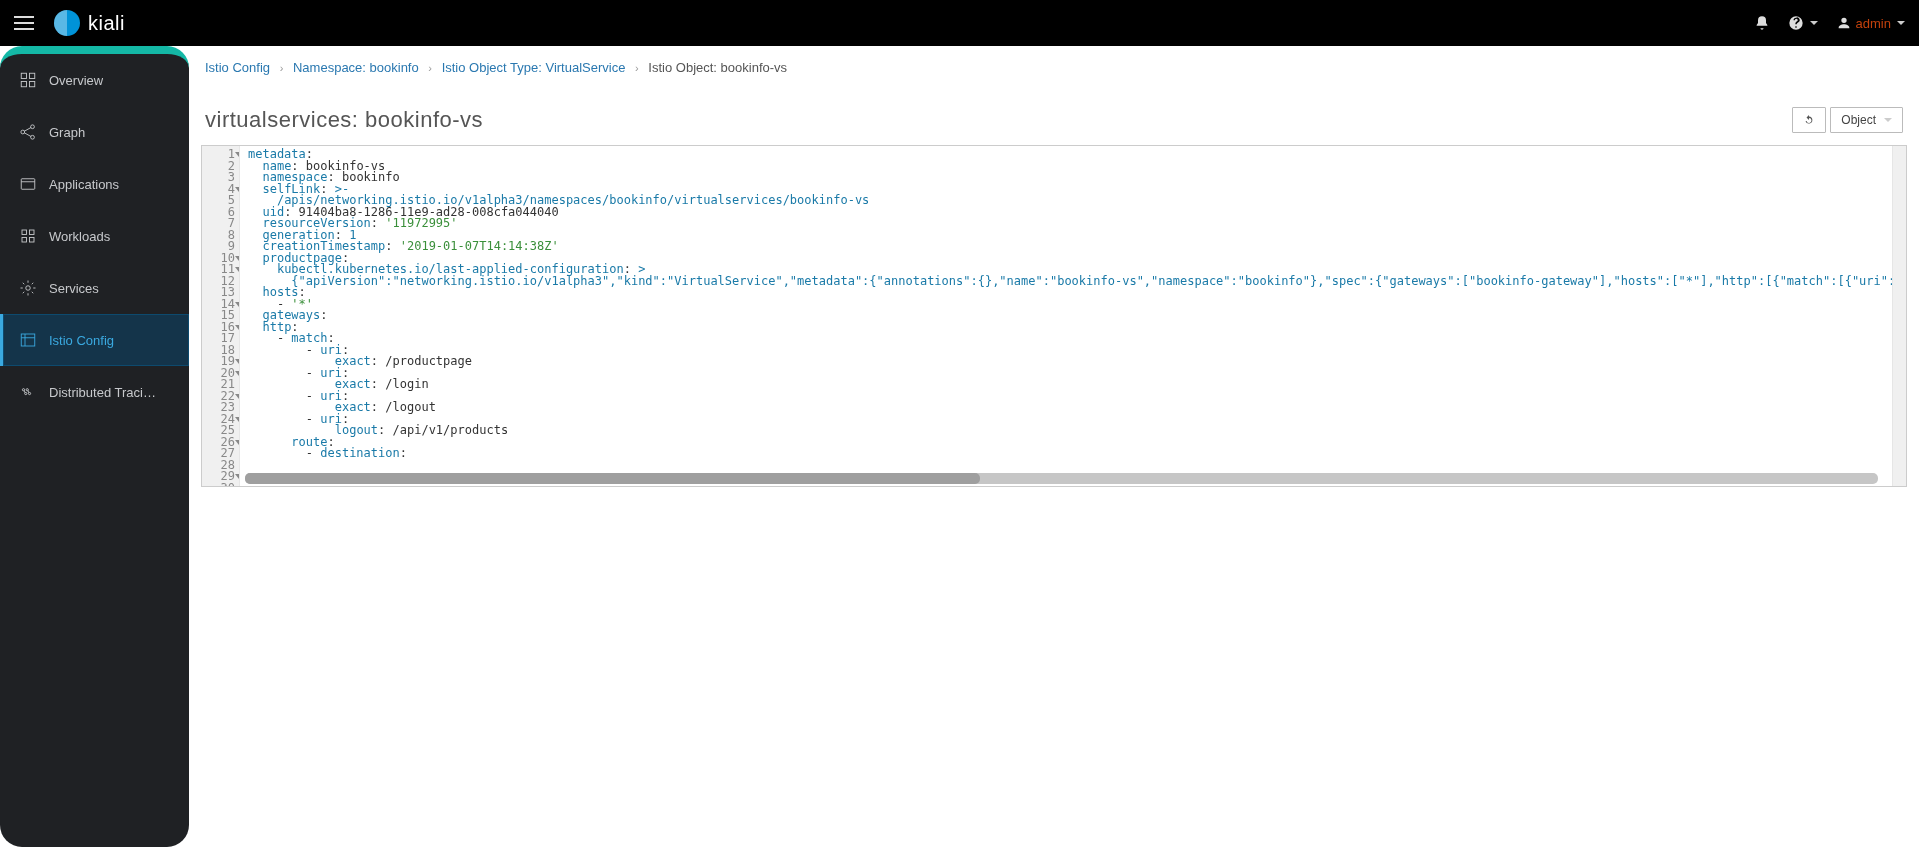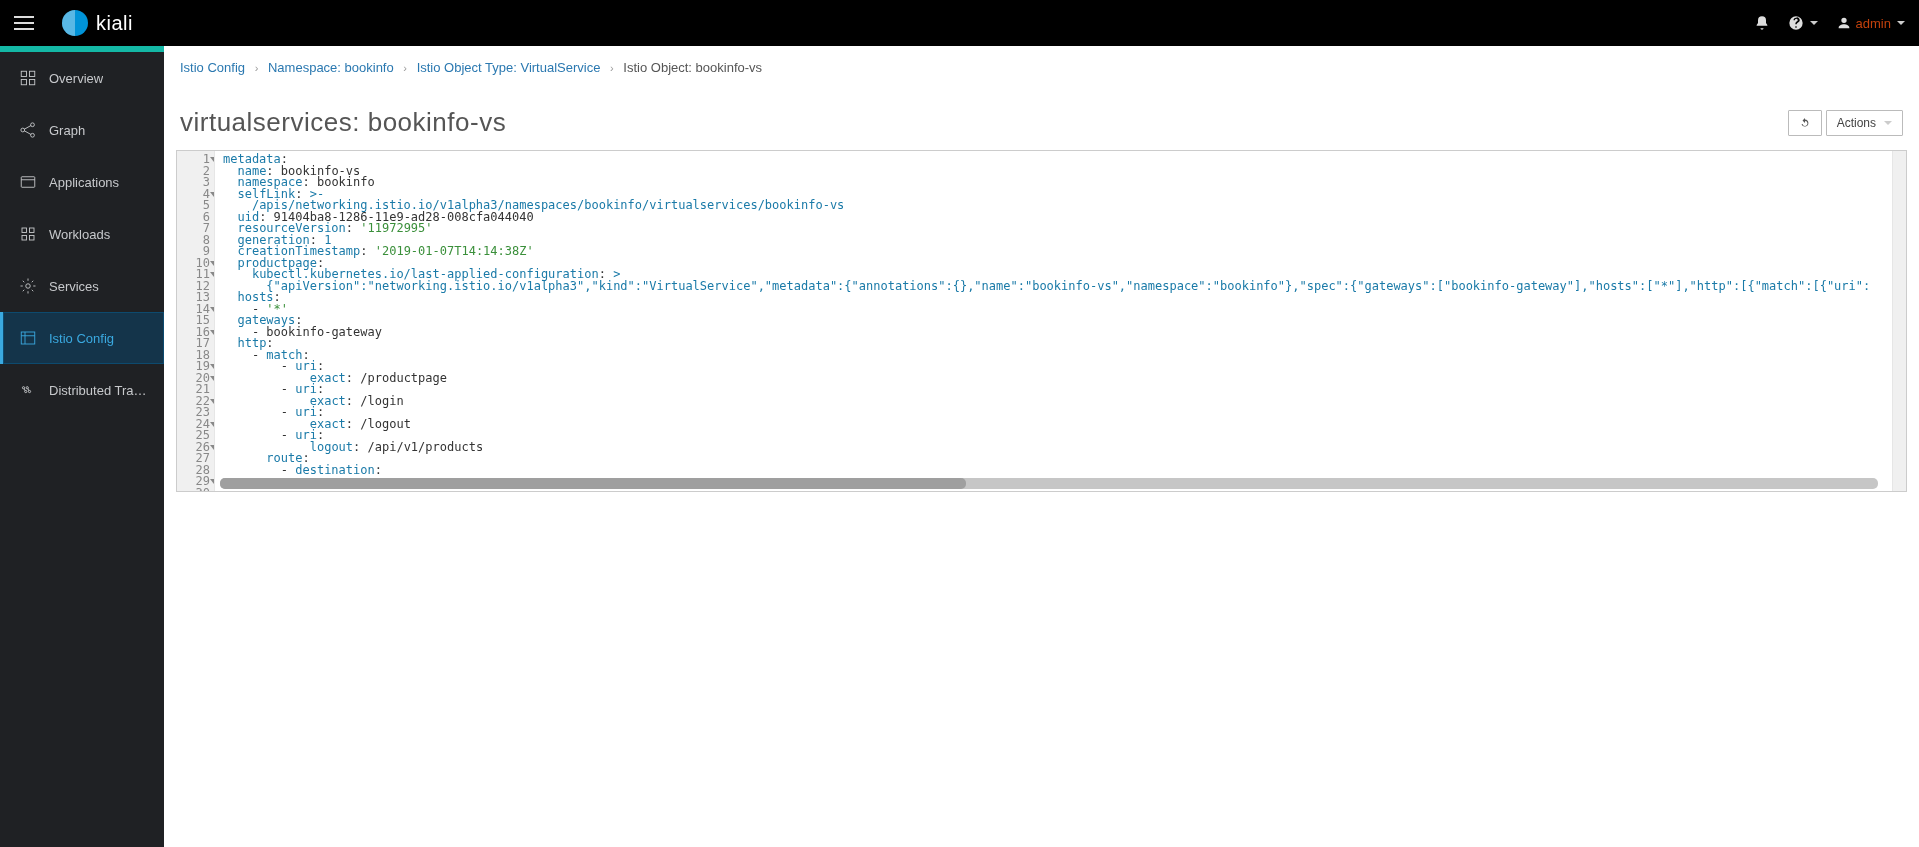--- a/index.html
+++ b/index.html
@@ -1,53 +1,53 @@
 <!DOCTYPE html>
 <html><head>
 <meta charset="utf-8">
 <style>
   * { box-sizing: border-box; margin: 0; padding: 0; }
   html, body { height: 100%; font-family: "Helvetica Neue", Arial, sans-serif; font-size: 13px; color: #333; }
   body { display: flex; flex-direction: column; background: #fff; }
 
   
-  .topbar { height: 46px; background: #000; color: #fff; display: flex; align-items: center; padding: 12px 14px; gap: 8px; }
+  .topbar { height: 46px; background: #000; color: #fff; display: flex; align-items: center; padding: 12px 14px; }
   .hamburger { width: 22px; height: 22px; display:flex; flex-direction:column; justify-content:center; gap:4px; cursor:pointer; margin-right: 18px;}
   .hamburger span { display:block; height:2px; background:#ddd; width:20px; }
   .logo { display:flex; align-items:center; gap:8px; }
   .logo-icon { width:26px; height:26px; position:relative; }
   .logo-icon .c1 { position:absolute; width:26px; height:26px; border-radius:50%; background:#0093d8; left:0; top:0;}
   .logo-icon .c2 { position:absolute; width:13px; height:26px; border-top-left-radius:13px; border-bottom-left-radius:13px; background:rgba(255,255,255,0.35); left:0; top:0;}
   .logo-text { font-size:20px; font-weight:500; letter-spacing:0.5px; }
   .tb-spacer { flex:1; }
   .tb-right { display:flex; align-items:center; gap:18px; }
   .tb-icon { color:#c2410c; cursor:pointer; display:flex; align-items:center; gap:4px; font-size:13px; position:relative;}
   .tb-icon svg { width:16px; height:16px; fill:#ddd; }
   .caret-down { width:0;height:0;border-left:4px solid transparent;border-right:4px solid transparent;border-top:4px solid #ccc; display:inline-block; margin-left:2px;}
 
   
   .app-body { flex:1; display:flex; min-height:0; }
 
   
-  .sidebar { width:164px; background:#1f2124; color:#d7d8da; display:flex; flex-direction:column; border-top:6px solid #14b8a6; }
+  .sidebar { width:189px; background:#1f2124; color:#d7d8da; display:flex; flex-direction:column; border-top:8px solid #14b8a6;border-radius:22px; }
   .nav-item { display:flex; align-items:center; gap:12px; height:52px; padding:0 16px; cursor:pointer; color:#c7c9cc; border-left:3px solid transparent; }
   .nav-item.active { background:#14344a; color:#3aa9e0; border-left:3px solid #3aa9e0; box-shadow: inset 0 0 0 1px #0d4a6e; }
   .nav-item .nico { width:18px; height:18px; flex-shrink:0; display:flex; align-items:center; justify-content:center; }
   .nav-item .nico svg { width:18px; height:18px; stroke:currentColor; fill:none; stroke-width:1.2; }
   .nav-item span.label { font-size:13px; white-space:nowrap; overflow:hidden; text-overflow:ellipsis; }
 
   
   .main { flex:1; padding:0 12px 12px 12px; overflow:auto; background:#fff; min-width:0;}
   .breadcrumbs { padding:14px 4px 4px 4px; font-size:13px; color:#555; }
   .breadcrumbs a { color:#2a78b0; text-decoration:none; cursor:pointer;}
   .breadcrumbs .sep { color:#999; padding:0 6px; font-size:11px;}
   .breadcrumbs .current { color:#555; }
 
   .page-head-row { display:flex; align-items:center; padding:28px 4px 12px 4px; }
-  .page-head { font-size:26px; font-weight:300; color:#555; letter-spacing:0.5px;}
+  .page-head { font-size:22px; font-weight:300; color:#555; letter-spacing:0.5px;}
   .head-actions { margin-left:auto; display:flex; gap:4px; }
   .btn { background:#fff; border:1px solid #bbb; color:#444; font-size:12px; padding:5px 10px; cursor:pointer; display:flex; align-items:center; gap:6px; border-radius:1px;}
   .btn svg { width:12px;height:12px; fill:#555;}
 
   
   .editor-wrap { border:1px solid #ccc; background:#fff; position:relative; }
   .editor-inner { display:flex; font-family: "Menlo","Consolas","Monaco",monospace; font-size:12px; line-height:11.5px; height:340px; }
   .gutter { width:38px; background:#f0f0f0; color:#888; text-align:right; padding:3px 2px 0 0; user-select:none; border-right:1px solid #e6e6e6; overflow:hidden;}
   .gutter .gl { height:11.5px; padding-right:2px; position:relative;}
   .gutter .gl.fold::after { content:""; position:absolute; right:-6px; top:3px; width:0;height:0;border-left:4px solid transparent;border-right:4px solid transparent;border-top:5px solid #888;}
@@ -193,21 +193,21 @@
         <span> </span>
         <span>bookinfo-vs</span>
       </div>
       <div class="head-actions">
         <button class="btn" title="Refresh">
           <svg viewBox="0 0 24 24">
               <path d="M12 5V2L7 7l5 5V8a5 5 0 11-4.9 6H5a7 7 0 107-9z"></path>
             </svg>
         </button>
         <button class="btn">
-          <span>Actions</span>
+          <span>Object</span>
           <span class="caret-down"></span>
         </button>
       </div>
     </div>
 
     <div class="editor-wrap">
       <div class="editor-inner">
         <div class="gutter" id="gutter">
             <div class="gl fold">1</div>
             <div class="gl">2</div>
@@ -250,21 +250,20 @@
             <div class="codeline">  <span class="tok-key">uid</span>: <span class="tok-txt">91404ba8-1286-11e9-ad28-008cfa044040</span></div>
             <div class="codeline">  <span class="tok-key">resourceVersion</span>: <span class="tok-quoted">'11972995'</span></div>
             <div class="codeline">  <span class="tok-key">generation</span>: <span class="tok-key">1</span></div>
             <div class="codeline">  <span class="tok-key">creationTimestamp</span>: <span class="tok-quoted">'2019-01-07T14:14:38Z'</span></div>
             <div class="codeline">  <span class="tok-key">productpage</span>:</div>
             <div class="codeline">    <span class="tok-key">kubectl.kubernetes.io/last-applied-configuration</span>: <span class="tok-key">&gt;</span></div>
             <div class="codeline">      <span class="tok-key">{"apiVersion":"networking.istio.io/v1alpha3","kind":"VirtualService","metadata":{"annotations":{},"name":"bookinfo-vs","namespace":"bookinfo"},"spec":{"gateways":["bookinfo-gateway"],"hosts":["*"],"http":[{"match":[{"uri":</span></div>
             <div class="codeline">  <span class="tok-key">hosts</span>:</div>
             <div class="codeline">    - <span class="tok-quoted">'*'</span></div>
             <div class="codeline">  <span class="tok-key">gateways</span>:</div>
-            <div class="codeline">    - <span class="tok-txt">bookinfo-gateway</span></div>
             <div class="codeline">  <span class="tok-key">http</span>:</div>
             <div class="codeline">    - <span class="tok-key">match</span>:</div>
             <div class="codeline">        - <span class="tok-key">uri</span>:</div>
             <div class="codeline">            <span class="tok-key">exact</span>: <span class="tok-txt">/productpage</span></div>
             <div class="codeline">        - <span class="tok-key">uri</span>:</div>
             <div class="codeline">            <span class="tok-key">exact</span>: <span class="tok-txt">/login</span></div>
             <div class="codeline">        - <span class="tok-key">uri</span>:</div>
             <div class="codeline">            <span class="tok-key">exact</span>: <span class="tok-txt">/logout</span></div>
             <div class="codeline">        - <span class="tok-key">uri</span>:</div>
             <div class="codeline">            <span class="tok-key">logout</span>: <span class="tok-txt">/api/v1/products</span></div>

